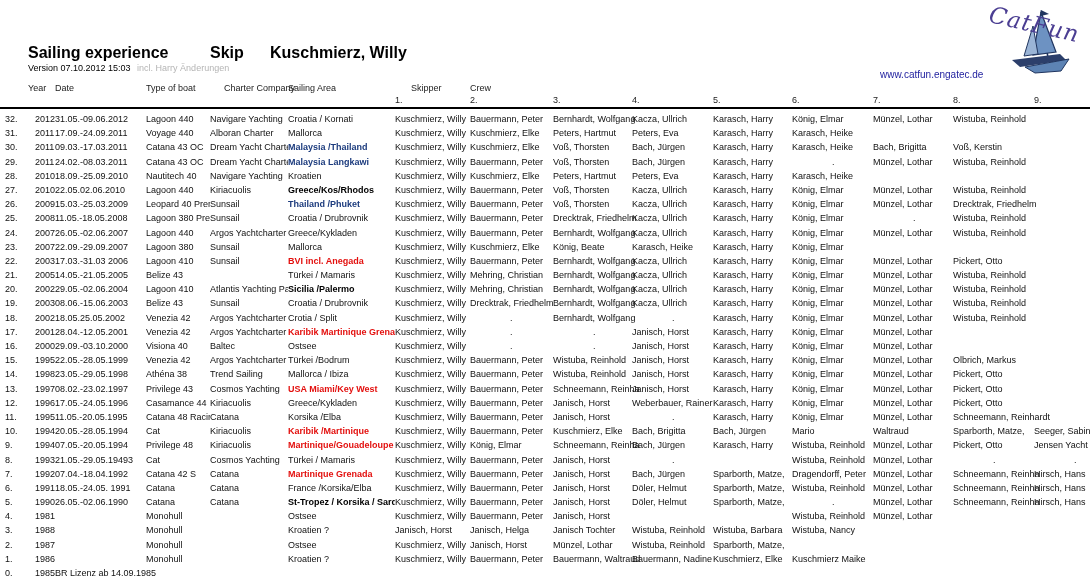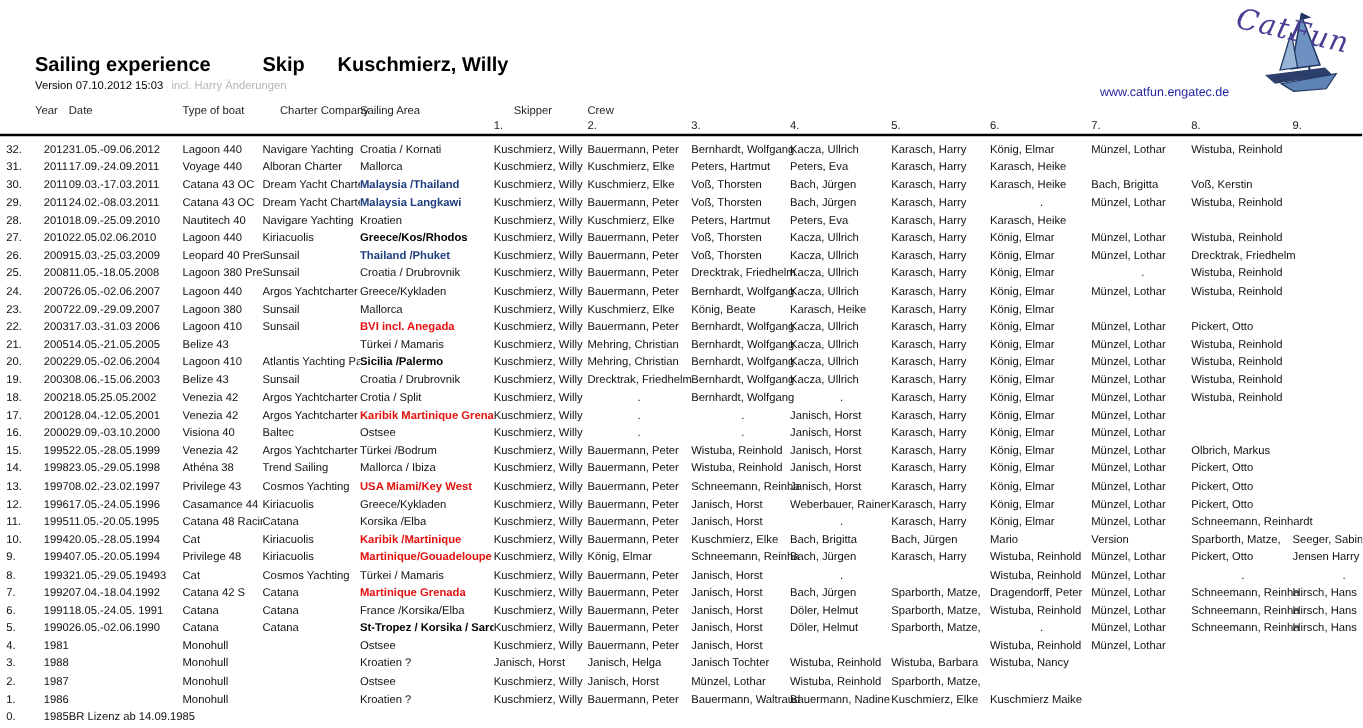--- a/index.html
+++ b/index.html
@@ -463,40 +463,40 @@
         <div class="cell c2">20.05.-28.05.1994</div>
         <div class="cell c3">Cat</div>
         <div class="cell c4">Kiriacuolis</div>
         <div class="cell c5 a-red">Karibik /Martinique</div>
         <div class="cell c6">Kuschmierz, Willy</div>
         <div class="cell c7">Bauermann, Peter</div>
         <div class="cell c8">Kuschmierz, Elke</div>
         <div class="cell c9">Bach, Brigitta</div>
         <div class="cell c10">Bach, Jürgen</div>
         <div class="cell c11">Mario</div>
-        <div class="cell c12">Version</div>
+        <div class="cell c12">Waltraud</div>
         <div class="cell c13">Sparborth, Matze,</div>
         <div class="cell c14">Seeger, Sabine</div>
       </div>
       <div class="trow">
         <div class="cell c0">9.</div>
         <div class="cell c1">1994</div>
         <div class="cell c2">07.05.-20.05.1994</div>
         <div class="cell c3">Privilege 48</div>
         <div class="cell c4">Kiriacuolis</div>
         <div class="cell c5 a-red">Martinique/Gouadeloupe</div>
         <div class="cell c6">Kuschmierz, Willy</div>
         <div class="cell c7">König, Elmar</div>
         <div class="cell c8">Schneemann, Reinha</div>
         <div class="cell c9">Bach, Jürgen</div>
         <div class="cell c10">Karasch, Harry</div>
         <div class="cell c11">Wistuba, Reinhold</div>
         <div class="cell c12">Münzel, Lothar</div>
         <div class="cell c13">Pickert, Otto</div>
-        <div class="cell c14">Jensen Harry</div>
+        <div class="cell c14">Jensen Yacht</div>
       </div>
       <div class="trow">
         <div class="cell c0">8.</div>
         <div class="cell c1">1993</div>
         <div class="cell c2">21.05.-29.05.19493</div>
         <div class="cell c3">Cat</div>
         <div class="cell c4">Cosmos Yachting</div>
         <div class="cell c5">Türkei / Mamaris</div>
         <div class="cell c6">Kuschmierz, Willy</div>
         <div class="cell c7">Bauermann, Peter</div>

